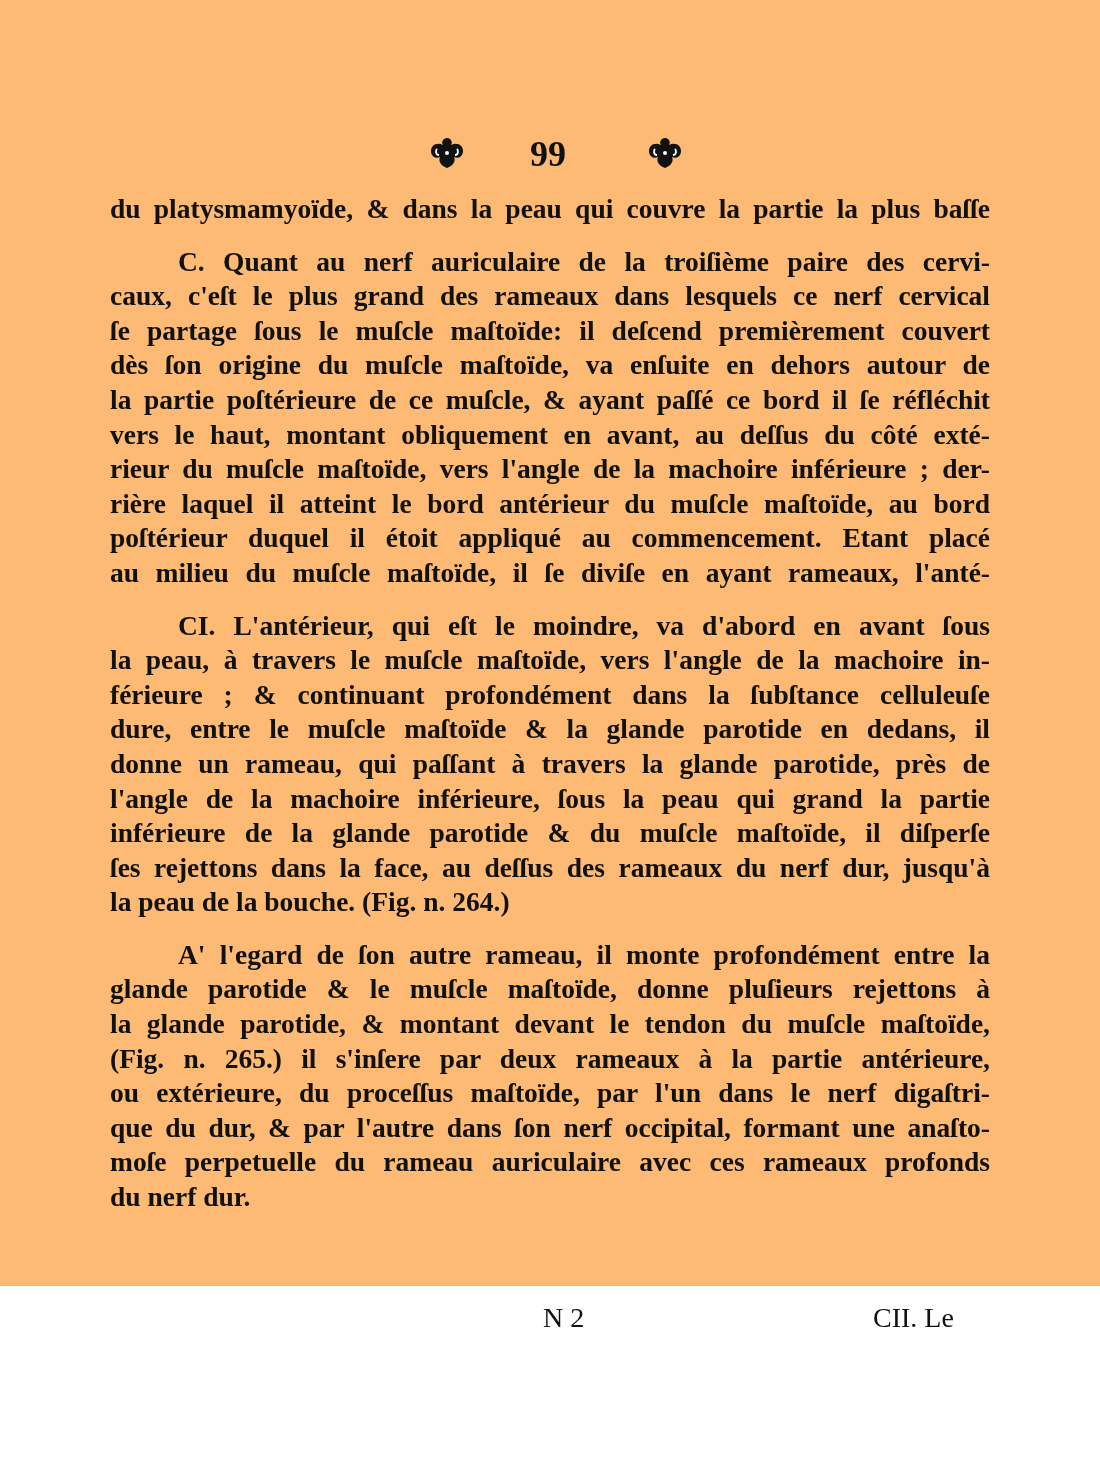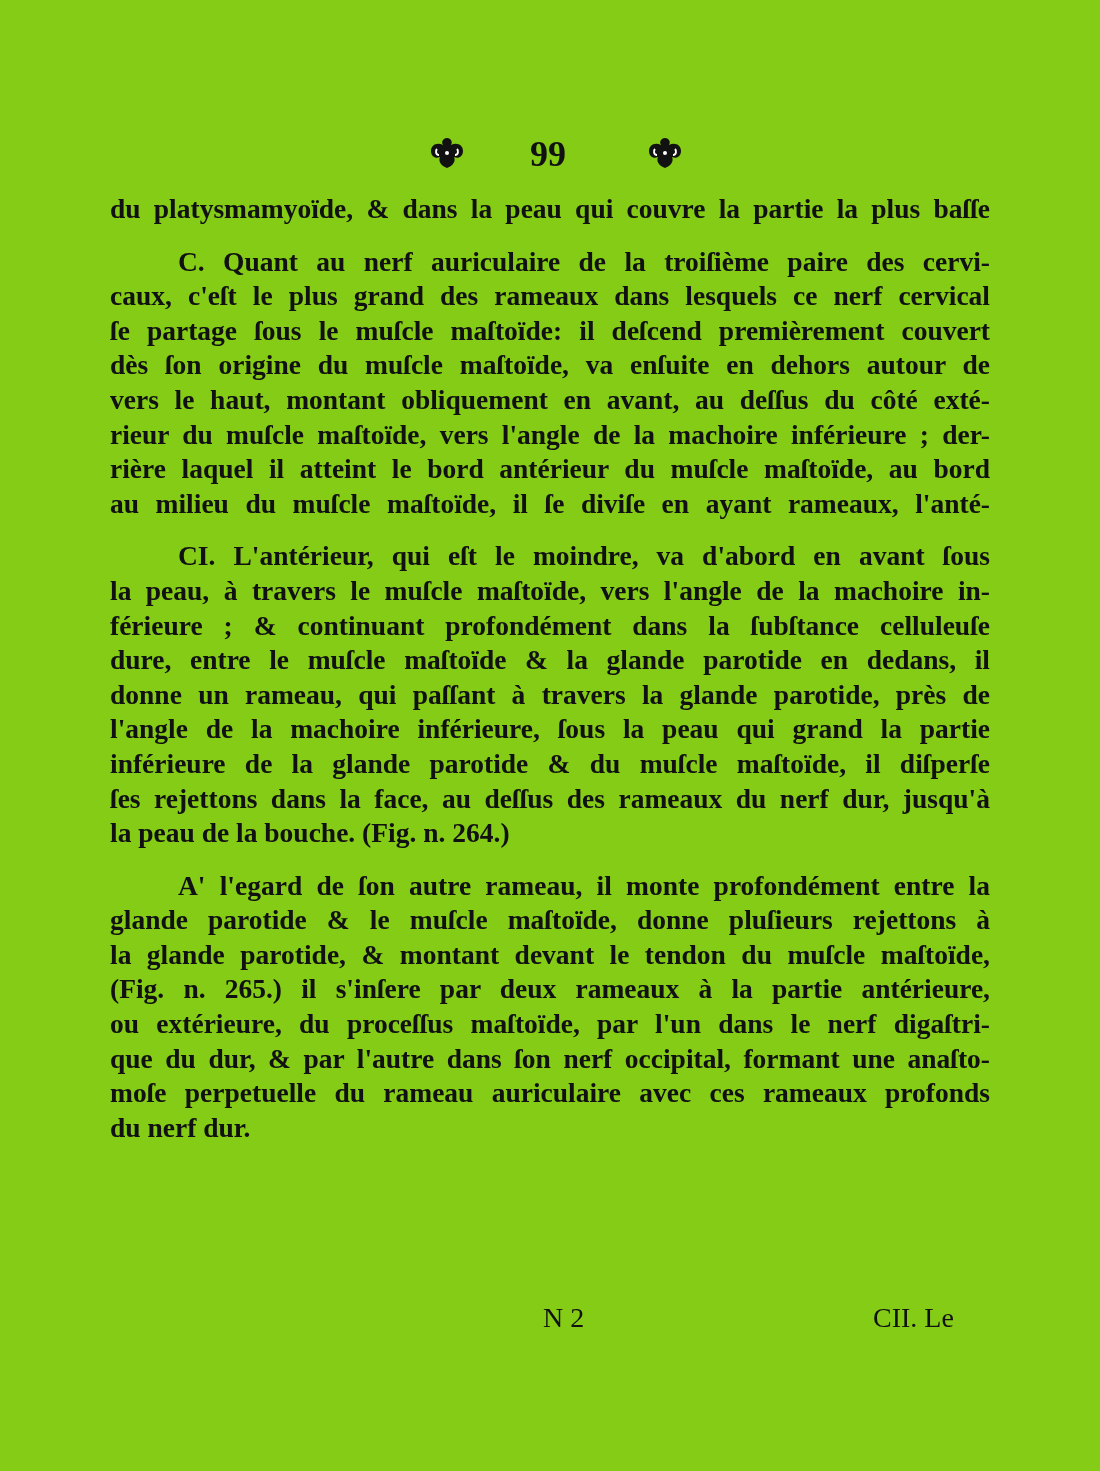--- a/index.html
+++ b/index.html
@@ -1,17 +1,17 @@
 <!DOCTYPE html>
 <html><head>
   <meta charset="utf-8">
   <style>
     html, body { margin: 0; padding: 0; background: #ffffff; }
     body { width: 1100px; height: 1471px; position: relative; overflow: hidden; }
-    .page { position: absolute; left: 0; top: 0; width: 1100px; height: 1471px; background: #84cc16; color: #111; font-family: "Liberation Serif", "DejaVu Serif", serif; }
+    .page { position: absolute; left: 0; top: 0; width: 1100px; height: 1286px; background: #fdba74; color: #111; font-family: "Liberation Serif", "DejaVu Serif", serif; }
     .header { position: absolute; top: 132px; left: 0; width: 1100px; height: 50px; }
     .orn { position: absolute; top: 4px; width: 40px; height: 34px; }
     .orn svg { width: 100%; height: 100%; }
     .orn-left { left: 427px; }
     .orn-right { left: 645px; }
     .pageno { position: absolute; left: 530px; top: 0; font-size: 36px; line-height: 44px; font-weight: bold; }
     .body-text { position: absolute; left: 110px; top: 192px; width: 880px; font-size: 27.5px; line-height: 34.6px; }
     .line { display: block; white-space: nowrap; text-align: justify; text-align-last: justify; height: 34.6px; }
     .line.last { text-align-last: left; }
     .indent { padding-left: 68px; margin-top: 15px; }
@@ -49,23 +49,25 @@
 
     <div class="para">
       <span class="line">du platysmamyoïde, &amp; dans la peau qui couvre la partie la plus baſſe</span>
     </div>
 
     <div class="para">
       <span class="line indent">C.  Quant au nerf auriculaire de la troiſième paire des cervi-</span>
       <span class="line">caux, c'eſt le plus grand des rameaux dans lesquels ce nerf cervical</span>
       <span class="line">ſe partage ſous le muſcle maſtoïde: il deſcend premièrement couvert</span>
       <span class="line">dès ſon origine du muſcle maſtoïde, va enſuite en dehors autour de</span>
+      <span class="line">la partie poſtérieure de ce muſcle, &amp; ayant paſſé ce bord il ſe réfléchit</span>
       <span class="line">vers le haut, montant obliquement en avant, au deſſus du côté exté-</span>
       <span class="line">rieur du muſcle maſtoïde, vers l'angle de la machoire inférieure ; der-</span>
       <span class="line">rière laquel il atteint le bord antérieur du muſcle maſtoïde, au bord</span>
+      <span class="line">poſtérieur duquel il étoit appliqué au commencement.  Etant placé</span>
       <span class="line">au milieu du muſcle maſtoïde, il ſe diviſe en ayant rameaux, l'anté-</span>
     </div>
 
     <div class="para">
       <span class="line indent">CI.  L'antérieur, qui eſt le moindre, va d'abord en avant ſous</span>
       <span class="line">la peau, à travers le muſcle maſtoïde, vers l'angle de la machoire in-</span>
       <span class="line">férieure ; &amp; continuant profondément dans la ſubſtance celluleuſe</span>
       <span class="line">dure, entre le muſcle maſtoïde &amp; la glande parotide en dedans, il</span>
       <span class="line">donne un rameau, qui paſſant à travers la glande parotide, près de</span>
       <span class="line">l'angle de la machoire inférieure, ſous la peau qui grand la partie</span>

